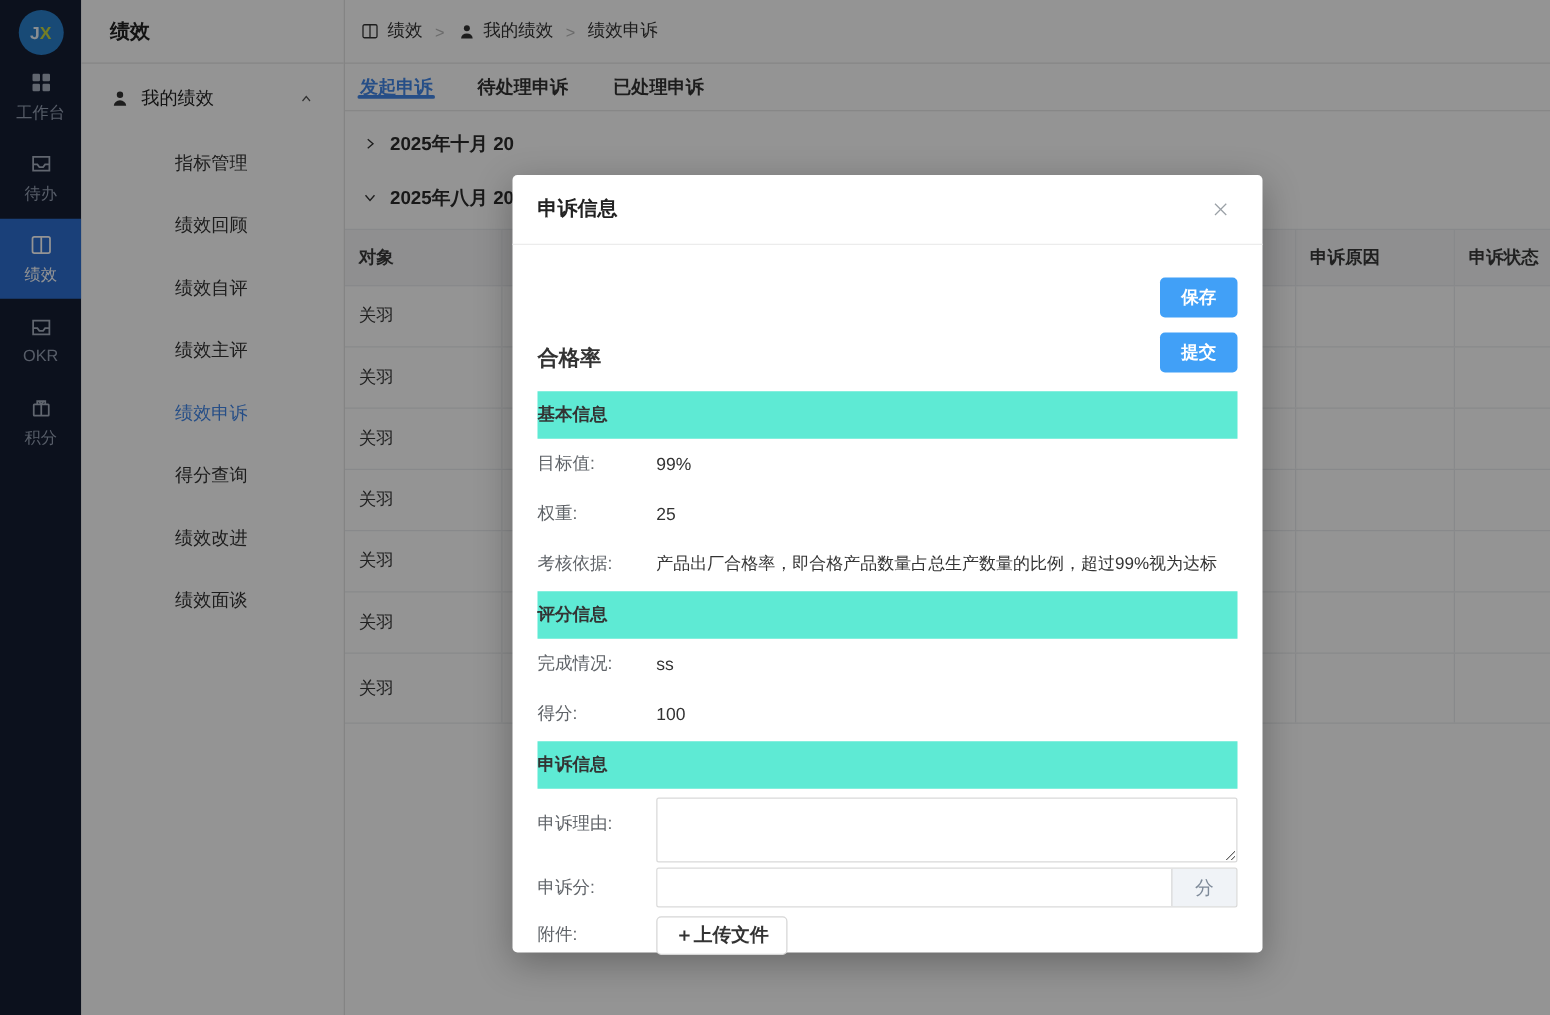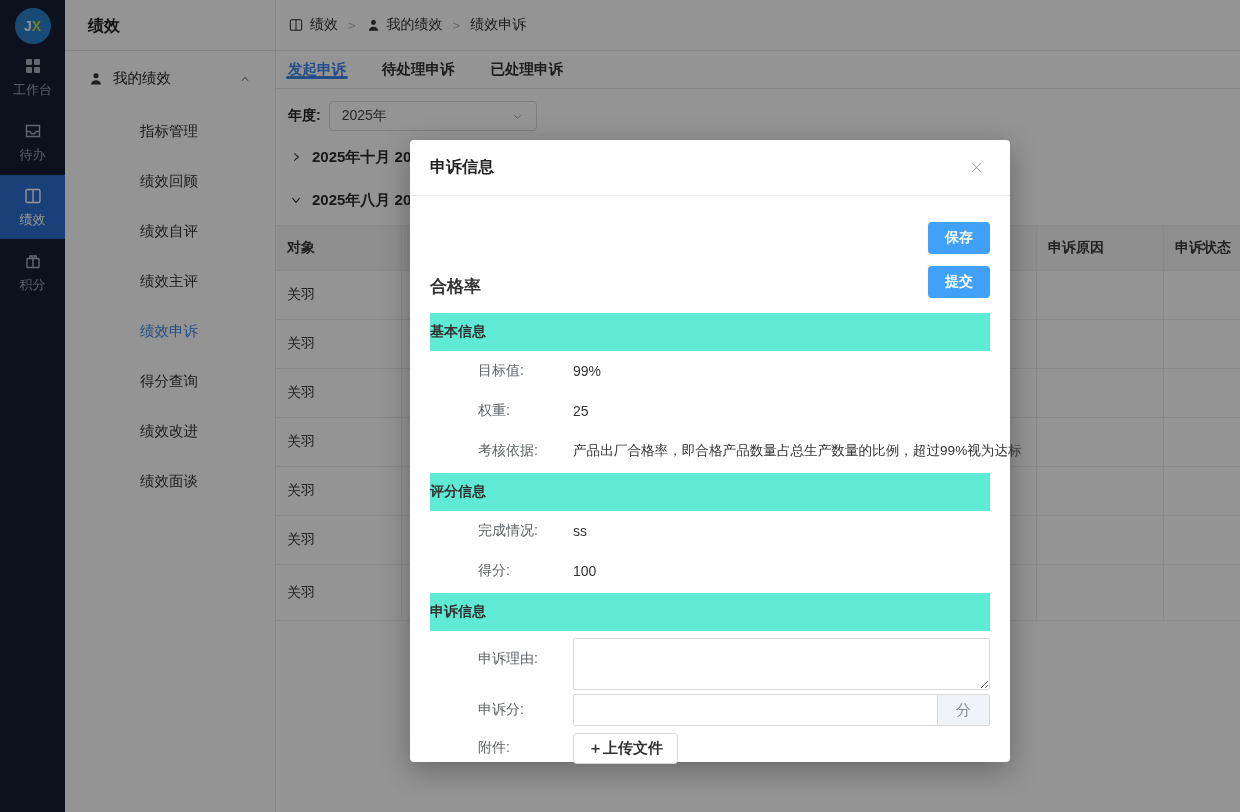--- a/index.html
+++ b/index.html
@@ -58,21 +58,21 @@
   .m-close { width:28px; height:28px; display:flex; align-items:center; justify-content:center; cursor:pointer; }
   .m-close svg { stroke:#9aa0a6; stroke-width:1.4; }
   .m-body { padding:0 20px; flex:1; }
   .ind-row { margin-top:26px; display:flex; align-items:flex-end; justify-content:space-between; }
   .ind-name { font-size:17px; font-weight:700; color:#333; }
   .btns { display:flex; gap:12px;flex-direction:column; }
   .btn { background:#41a0f7; color:#fff; font-weight:700; font-size:14px; padding:7px 17px; border-radius:4px; border:none; cursor:pointer; font-family:inherit; }
   .sec { margin-top:2px; height:38px; background:#5eead4; display:flex; align-items:center; font-size:14px; font-weight:700; color:#333; }
   .sec.first { margin-top:15px; }
   .frow { display:flex; align-items:center; min-height:40px; }
-  .flabel { width:95px; flex:none; color:#5f6368; font-size:14px;margin-left:48px; }
+  .flabel { width:95px; flex:none; color:#5f6368; font-size:14px; }
   .fvalue { color:#333; font-size:14px; white-space:nowrap; }
   .fvalue.long { font-size:13.6px; }
   .frow.top { align-items:flex-start; margin-top:3px; min-height:0; }
   .frow.top .flabel { padding-top:16px; }
   .reason-ta { flex:1; height:52px; margin:4px 0 0; border:1px solid #d9d9d9; border-radius:2px; resize:both; font-family:inherit; font-size:14px; padding:6px 8px; outline:none; color:#333; }
   .frow.score { margin-top:4px; min-height:0; }
   .score-group { display:flex; flex:1; height:32px; border:1px solid #d9d9d9; border-radius:2px; overflow:hidden; }
   .score-group input { flex:1; border:none; outline:none; padding:0 8px; font-family:inherit; font-size:14px; color:#333; }
   .suffix { width:52px; flex:none; background:#f0f3f7; border-left:1px solid #d9d9d9; display:flex; align-items:center; justify-content:center; color:#7e8a99; font-size:15px; }
   .frow.attach { margin-top:7px; min-height:0; align-items:flex-start; }
@@ -104,20 +104,27 @@
           <path d="M3.5 10.5 h3.4 l1.6 2.2 h3 l1.6 -2.2 h3.4"></path>
         </svg>
       <span>待办</span>
     </div>
     <div class="rail-item active">
       <svg width="20" height="20" viewBox="0 0 20 20">
           <rect x="3" y="3.5" width="14" height="13" rx="1.5"></rect>
           <line x1="10" y1="3.5" x2="10" y2="16.5"></line>
         </svg>
       <span>绩效</span>
+    </div>
+    <div class="rail-item">
+      <svg width="20" height="20" viewBox="0 0 20 20">
+          <path d="M3.5 4.5 h13 v11 h-13 z"></path>
+          <path d="M3.5 10.5 h3.4 l1.6 2.2 h3 l1.6 -2.2 h3.4"></path>
+        </svg>
+      <span>OKR</span>
     </div>
     <div class="rail-item">
       <svg width="20" height="20" viewBox="0 0 20 20">
           <rect x="4" y="7.5" width="12" height="9" rx="0.5"></rect>
           <line x1="10" y1="7.5" x2="10" y2="16.5"></line>
           <path d="M6.8 7.5 v-2.6 h6.4 v2.6"></path>
           <path d="M8 4.9 l2 2.6 l2 -2.6"></path>
         </svg>
       <span>积分</span>
     </div>
@@ -167,29 +174,20 @@
         <span>绩效申诉</span>
       </span>
     </div>
 
     <div class="tabbar">
       <div class="tab active">发起申诉</div>
       <div class="tab">待处理申诉</div>
       <div class="tab">已处理申诉</div>
     </div>
 
-    <div class="filter-row">
-      <span class="filter-label">年度:</span>
-      <div class="select">
-        <span>2025年</span>
-        <svg width="13" height="13" viewBox="0 0 20 20">
-            <polyline points="5,8 10,13 15,8"></polyline>
-          </svg>
-      </div>
-    </div>
 
     <div class="group-row">
       <svg width="12" height="12" viewBox="0 0 20 20">
           <polyline points="7,4 14,10 7,16"></polyline>
         </svg>
       <span>2025年十月 20</span>
     </div>
     <div class="group-row">
       <svg width="12" height="12" viewBox="0 0 20 20">
           <polyline points="4,7 10,14 16,7"></polyline>

